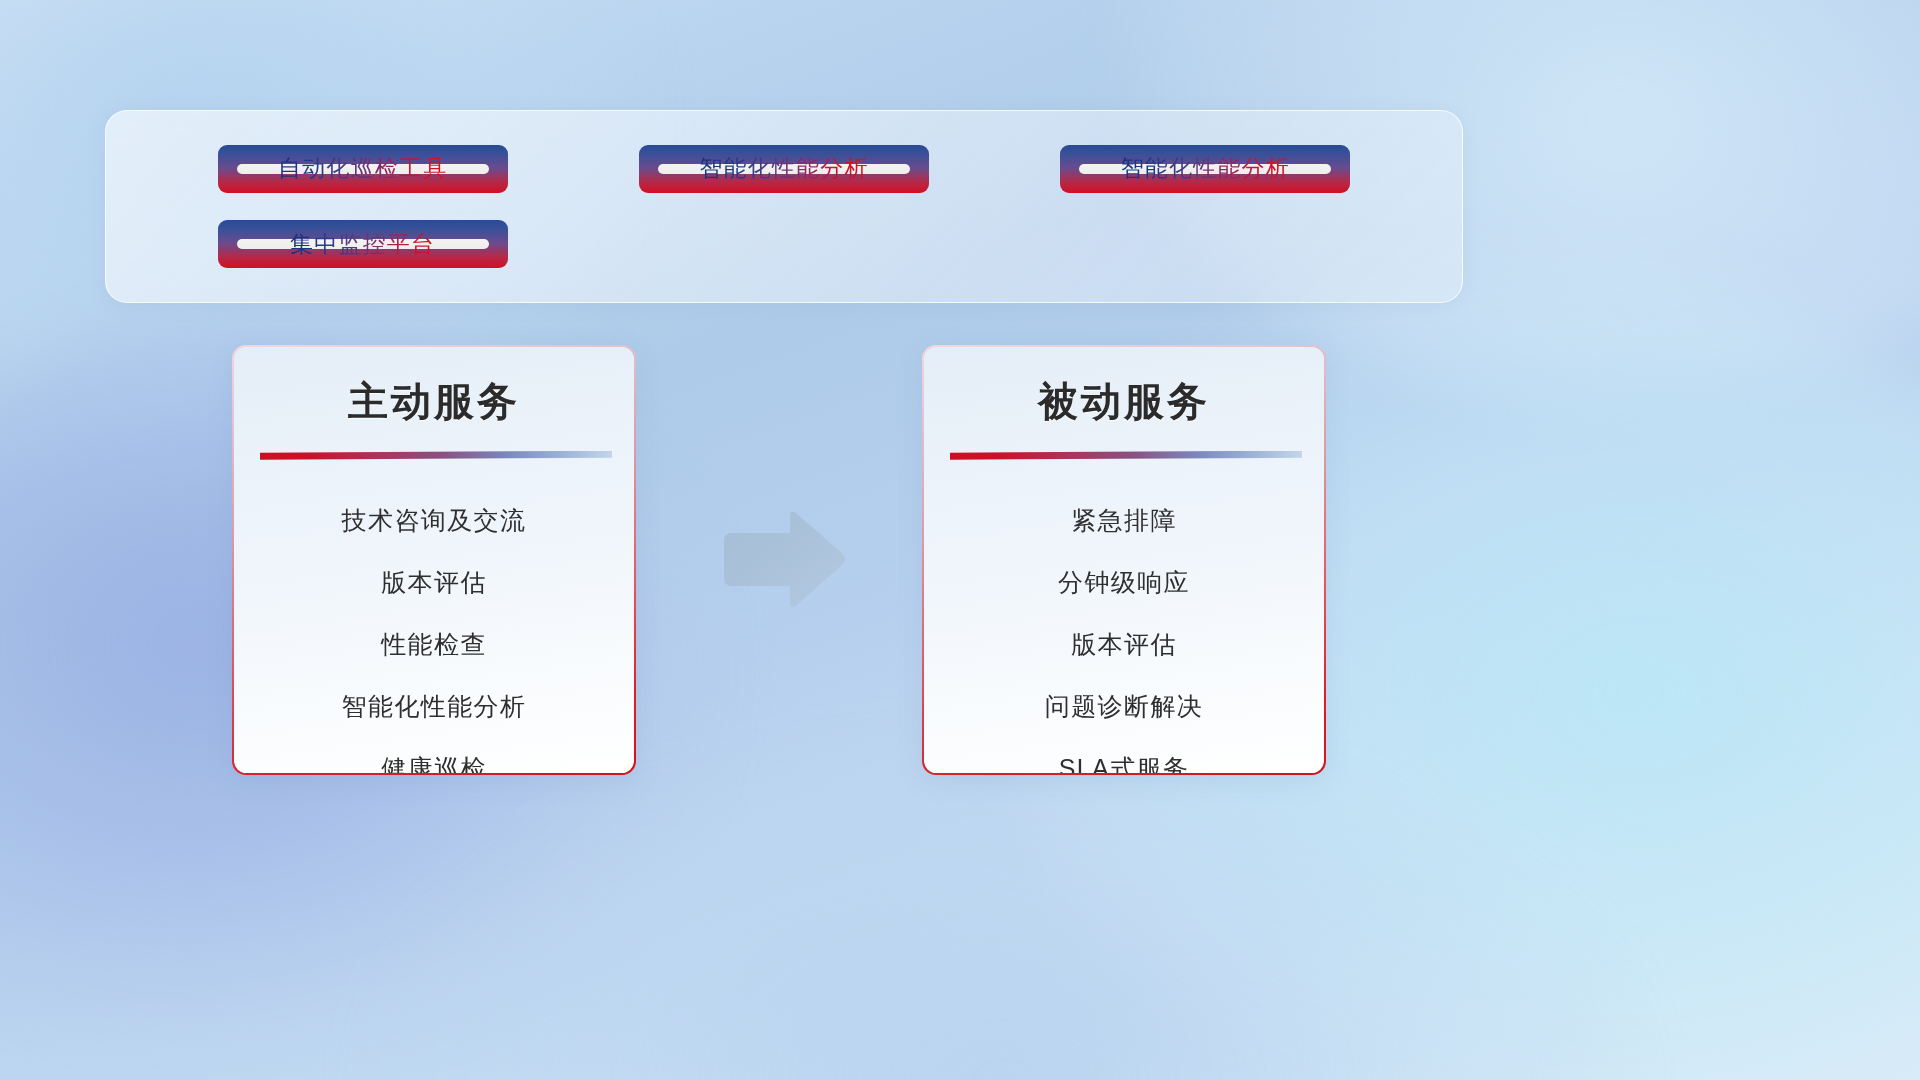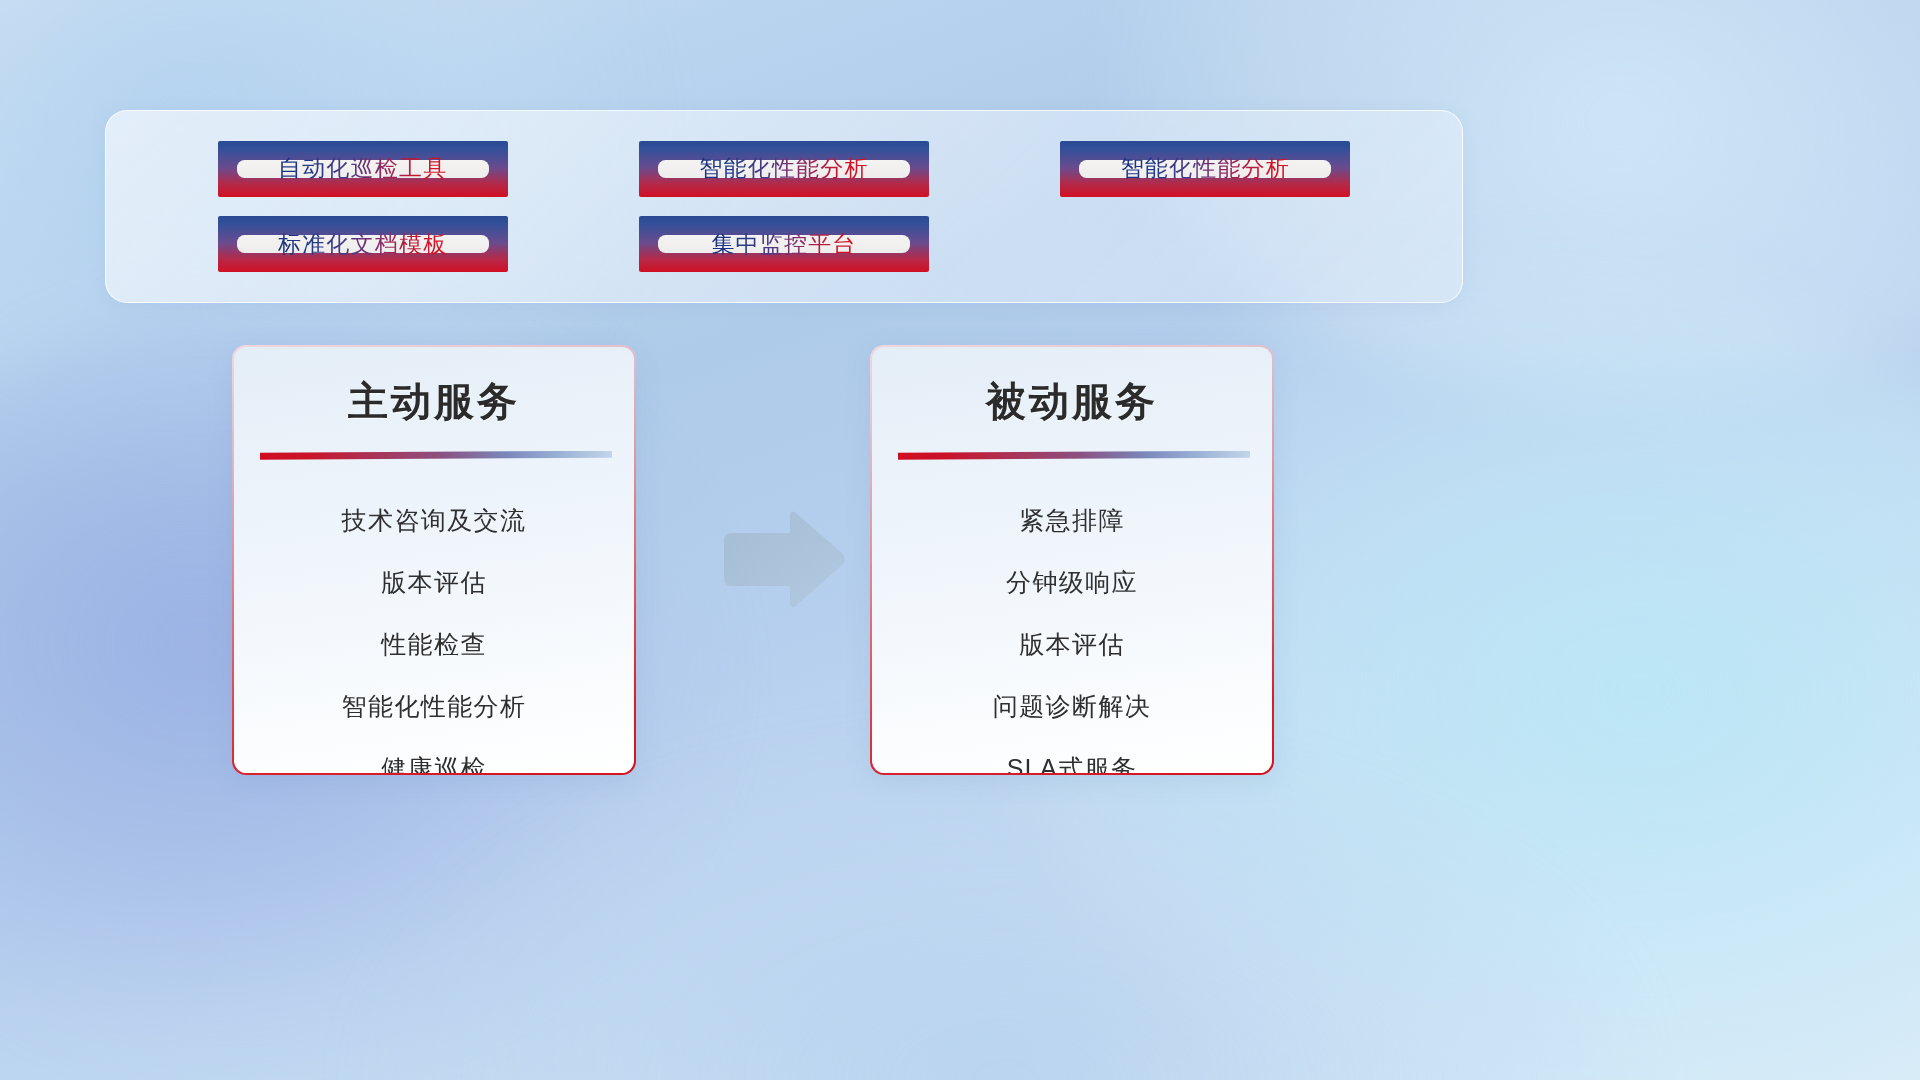--- a/index.html
+++ b/index.html
@@ -122,22 +122,22 @@
     grid-template-rows: repeat(2, 1fr);
     align-items: center;
     justify-items: center;
     padding: 20px 46px;
     box-sizing: border-box;
     row-gap: 0px;
   }
   .tool-chip {
     position: relative;
     width: 290px;
-    height: 56px;
-    border-radius: 2px;
+    height: 48px;
+    border-radius: 9px;
     padding: 19px;
     background: linear-gradient(180deg,
         #2a4a93 0%,
         #33509a 14%,
         #6a4b8e 48%,
         #b32a4a 76%,
         #d20f24 100%);
     box-sizing: border-box;
   }
   .tool-chip-inner {
@@ -195,21 +195,21 @@
         #e4eef8 0%,
         #e9f1f9 18%,
         #eef4fb 40%,
         #f4f8fc 62%,
         #fafcfe 82%,
         #ffffff 100%);
     box-sizing: border-box;
     overflow: hidden;
   }
   #card-proactive { left: 232px; top: 345px; }
-  #card-reactive  { left: 870px; top: 345px; }
+  #card-reactive  { left: 922px; top: 345px; }
 
   .card-title {
     text-align: center;
     font-size: 40px;
     font-weight: bold;
     color: #2b2b2b;
     letter-spacing: 3px;
     margin-top: 27px;
     text-shadow: 0 1px 1px rgba(255,255,255,0.9);
   }
@@ -275,25 +275,20 @@
         <span class="tool-chip-label">智能化性能分析</span>
       </div>
     </div>
 
     <div class="tool-chip">
       <div class="tool-chip-inner">
         <span class="tool-chip-label">智能化性能分析</span>
       </div>
     </div>
 
-    <div class="tool-chip">
-      <div class="tool-chip-inner">
-        <span class="tool-chip-label">标准化文档模板</span>
-      </div>
-    </div>
 
     <div class="tool-chip">
       <div class="tool-chip-inner">
         <span class="tool-chip-label">集中监控平台</span>
       </div>
     </div>
 
   </div>
 </div>
 

